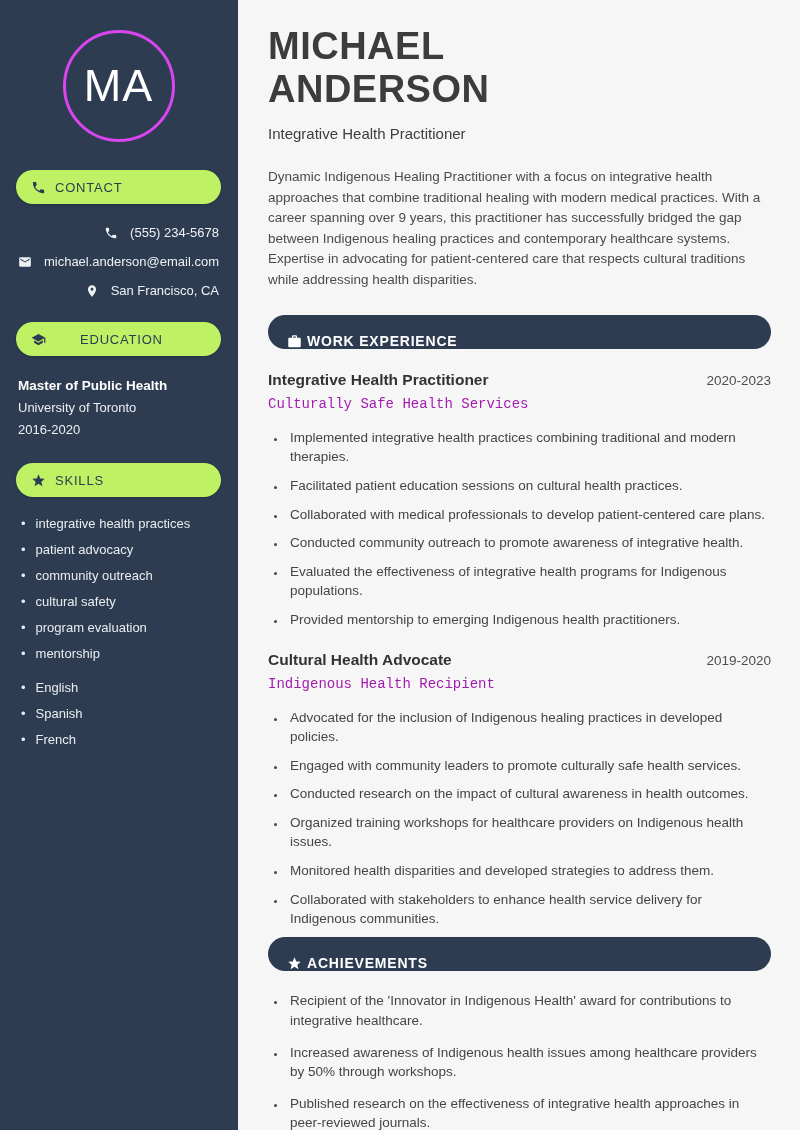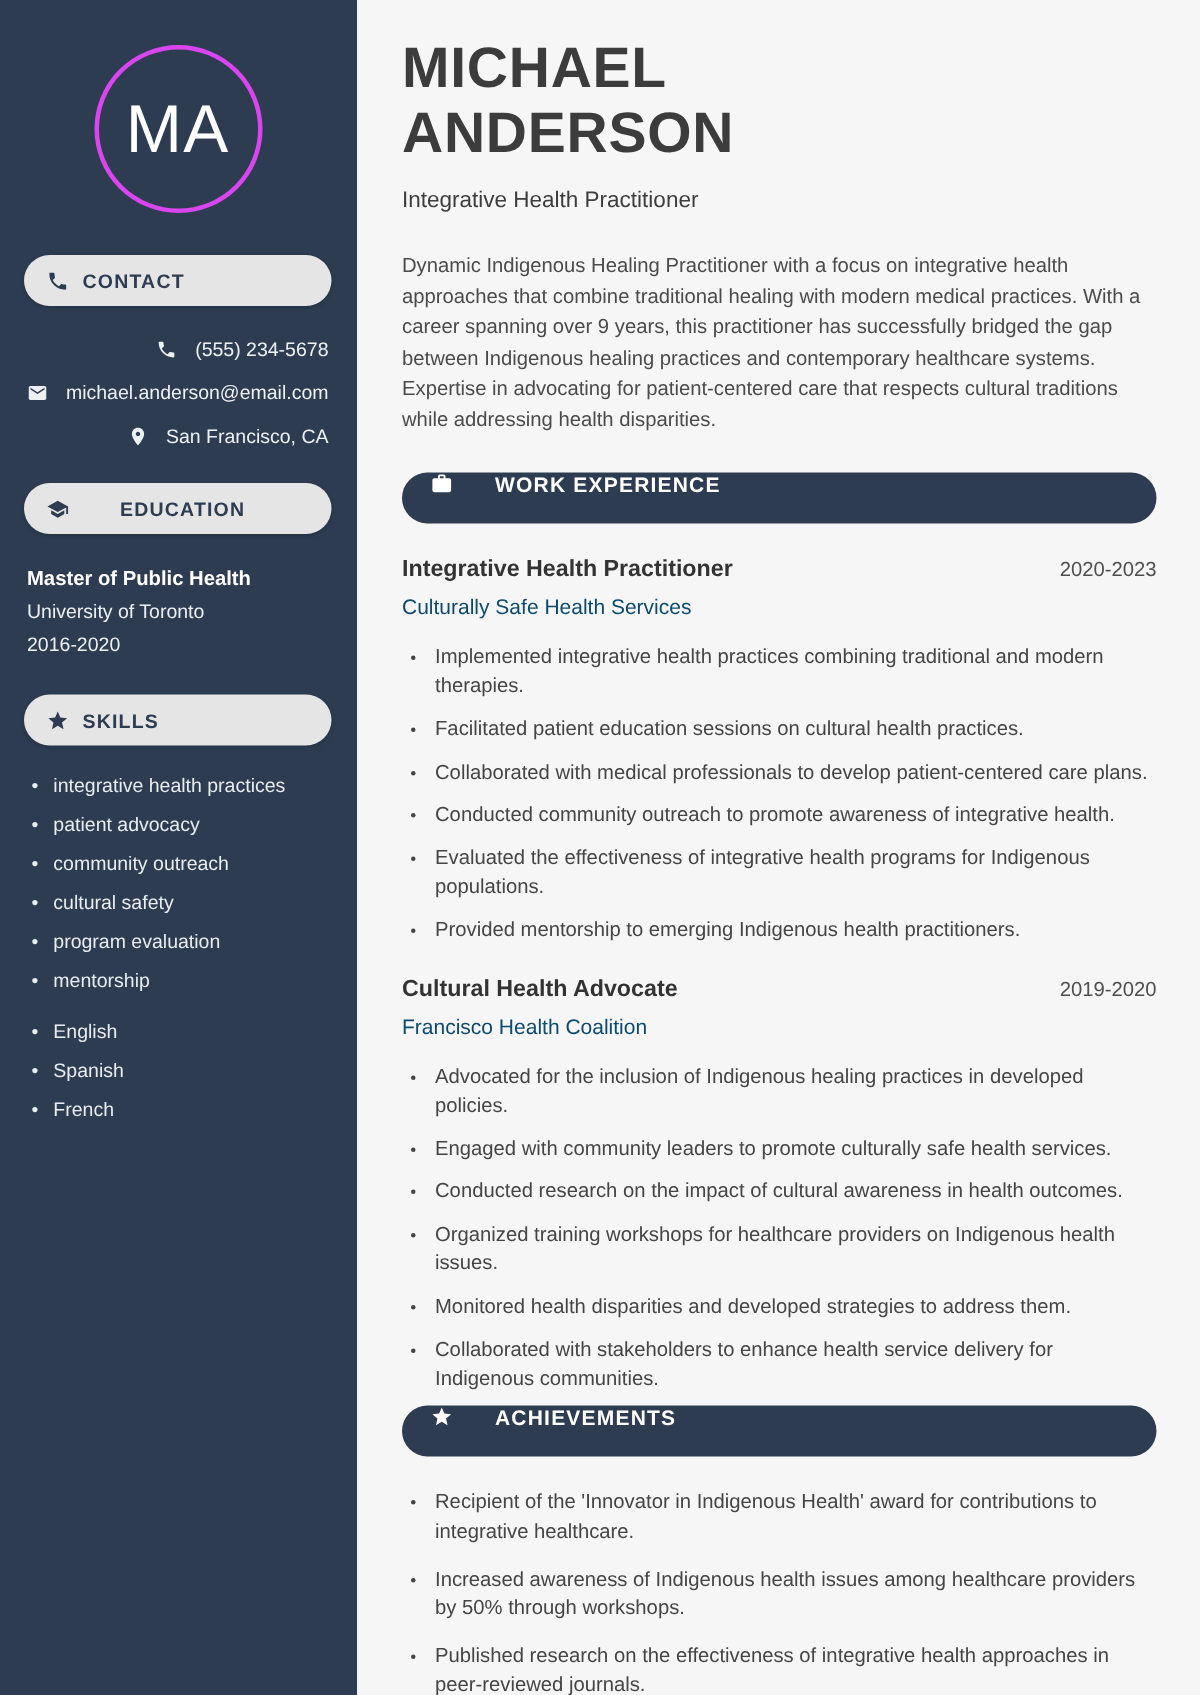--- a/index.html
+++ b/index.html
@@ -23,26 +23,26 @@
     width:112px; height:112px;
     border:3px solid #d946ef;
     border-radius:50%;
     margin:0 auto;
     display:flex; align-items:center; justify-content:center;
   }
   .avatar-initials {
     font-size:45px; font-weight:500; letter-spacing:1px; color:#fff;
   }
   .side-pill {
-    background:#e5e5e5; color:#2d3c51;
+    background:#bef264; color:#2d3c51;
     height:34px; border-radius:17px;
     margin:0 16px;
     display:flex; align-items:center; gap:9px;
     padding:0 15px;
-    font-weight:700; font-size:13px; letter-spacing:0.8px;
+    font-weight:400; font-size:13px; letter-spacing:0.8px;
     box-shadow:0 1px 3px rgba(0,0,0,0.18);
   }
   .side-pill .icon svg { width:15px; height:15px; display:block; }
   .pill-contact   { margin-top:28px; }
   .pill-education { margin-top:24px;gap:34px; }
   .pill-skills    { margin-top:26px; }
   .pill-languages { margin-top:24px; }
 
   .contact-list { margin:21px 18px 0; display:flex; flex-direction:column; gap:14px; }
   .contact-row { display:flex; align-items:center; gap:12px; font-size:13px; color:#eef1f4;justify-content:flex-end; }
@@ -67,32 +67,32 @@
     line-height:1.12; letter-spacing:0.5px;
     max-width:340px; text-transform:uppercase;
   }
   .job-subtitle { margin-top:15px; font-size:15px; color:#3d3d3d; }
   .summary { margin-top:25px; font-size:13.5px; line-height:1.52; color:#4b4b4b; }
 
   .main-pill {
     margin-top:25px;
     background:#2d3c51; color:#fff;
     height:34px; border-radius:17px;
-    display:flex; align-items:flex-start; gap:28px;
+    display:flex; align-items:flex-end; gap:5px;
     padding:0 19px;
     font-size:14px; font-weight:700; letter-spacing:0.8px;
   }
   .main-pill .icon svg { width:15px; height:15px; display:block; }
   .pill-achievements { margin-top:4px; }
 
   .job + .job { margin-top:17px; }
   .job-header { margin-top:22px; display:flex; justify-content:space-between; align-items:baseline; }
   .job-title { font-size:15.5px; font-weight:700; color:#333; }
   .job-dates { font-size:13.5px; color:#4f4f4f; }
-  .job-company { margin-top:7px; font-size:14px; color:#0c4a6e; }
+  .job-company { margin-top:7px; font-size:14px; color:#a21caf;font-family:Liberation Mono, monospace; }
 
   .bullets { margin-top:16px; padding-left:19px; list-style:disc; }
   .bullets li {
     font-size:13.5px; color:#454545; line-height:1.42;
     margin-bottom:9.5px; padding-left:3px;
   }
   .bullets li::marker { color:#454545; font-size:0.85em; }
 
   .achv-bullets { margin-top:20px; }
   .achv-bullets li { margin-bottom:13px; }
@@ -247,21 +247,21 @@
 
         <li>Provided mentorship to emerging Indigenous health practitioners.</li>
       </ul>
   </div>
 
   <div class="job">
     <div class="job-header">
       <span class="job-title">Cultural Health Advocate</span>
       <span class="job-dates">2019-2020</span>
     </div>
-    <div class="job-company">Francisco Health Coalition</div>
+    <div class="job-company">Indigenous Health Recipient</div>
     <ul class="bullets">
 
         <li>Advocated for the inclusion of Indigenous healing practices in developed policies.</li>
 
         <li>Engaged with community leaders to promote culturally safe health services.</li>
 
         <li>Conducted research on the impact of cultural awareness in health outcomes.</li>
 
         <li>Organized training workshops for healthcare providers on Indigenous health issues.</li>
 

